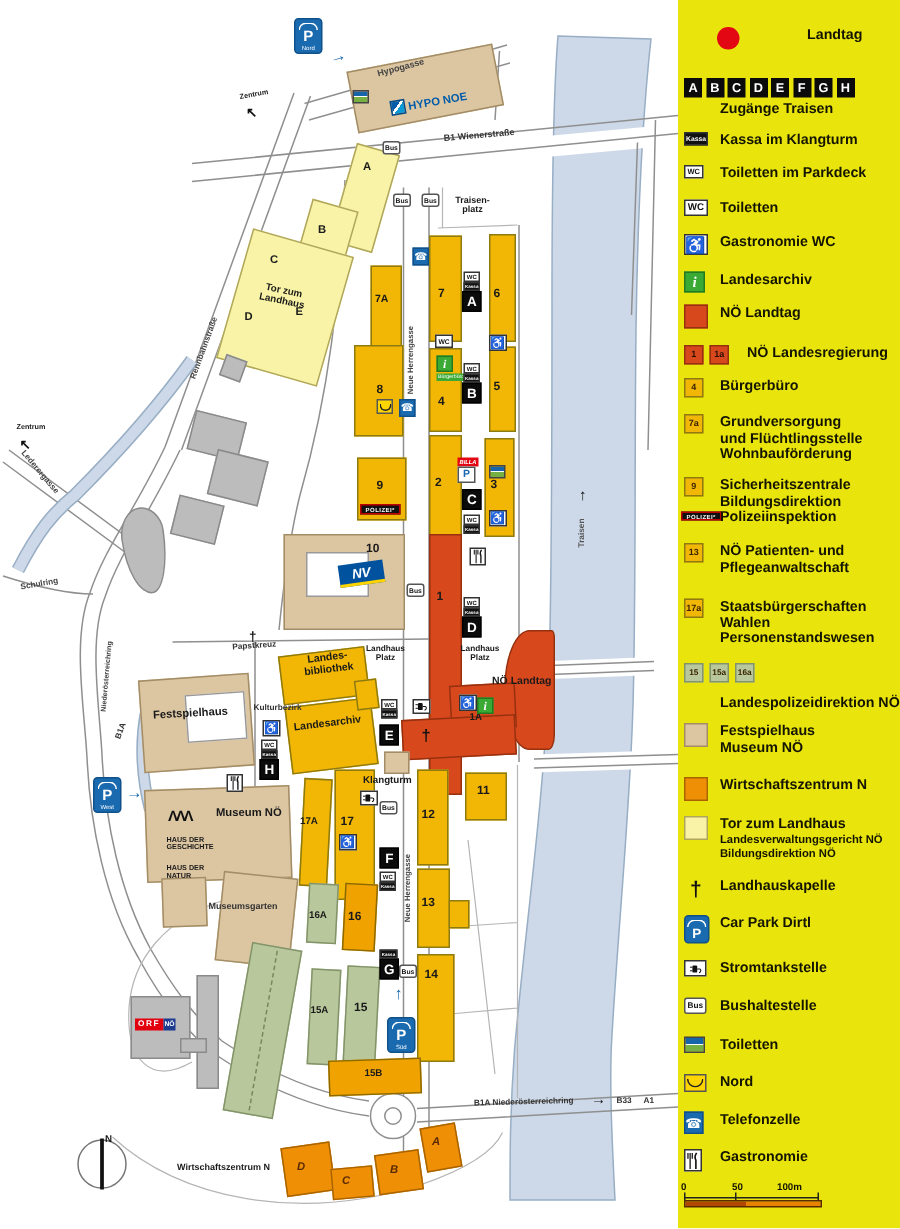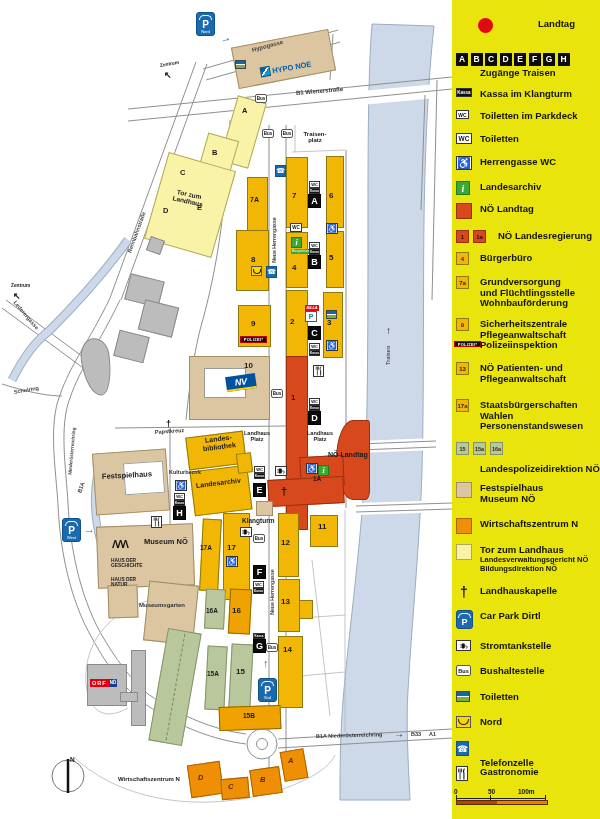--- a/index.html
+++ b/index.html
@@ -396,21 +396,21 @@
       <div class="lrow" style="top: 133px;">
         <div class="licon">
           <div class="wcbox" style="width:16px;height:11px;font-size:6.5px;">WC</div>
         </div>
         <div class="llabel" style="left: 28px; top: 1px;">Toiletten</div>
       </div>
       <div class="lrow" style="top: 156px;">
         <div class="licon">
           <div class="wcbox" style="width:16px;height:14px;font-size:11px;">♿</div>
         </div>
-        <div class="llabel" style="left: 28px; top: 1px;">Herrengasse WC</div>
+        <div class="llabel" style="left: 28px; top: 1px;">Gastronomie WC</div>
       </div>
       <div class="lrow" style="top: 181px;">
         <div class="licon">
           <div class="infobox" style="width:14px;height:14px;font-size:10px;">i</div>
         </div>
         <div class="llabel" style="left: 28px; top: 1px;">Landesarchiv</div>
       </div>
       <div class="lrow" style="top: 203px;">
         <div class="licon">
           <div class="lsq16" style="background:#d8481d;border:1px solid #96310f;"></div>
@@ -439,21 +439,21 @@
         <div class="llabel" style="left: 28px; top: 1px;">Grundversorgung
 und Flüchtlingsstelle
 Wohnbauförderung</div>
       </div>
       <div class="lrow" style="top: 318px;">
         <div class="licon">
           <div class="lsq" style="background:#f2b705;border:1px solid #8d7a10;">9</div>
           <div class="polizeibadge" style="width:27px;height:6px;margin-top:10px;margin-left:-2px;">POLIZEI*</div>
         </div>
         <div class="llabel" style="left: 28px; top: 1px;">Sicherheitszentrale
-Pflegeanwaltschaft
+Bildungsdirektion
 Polizeiinspektion</div>
       </div>
       <div class="lrow" style="top: 362px;">
         <div class="licon">
           <div class="lsq" style="background:#f2b705;border:1px solid #8d7a10;">13</div>
         </div>
         <div class="llabel" style="left: 28px; top: 1px;">NÖ Patienten- und
 Pflegeanwaltschaft</div>
       </div>
       <div class="lrow" style="top: 399px;">
@@ -539,21 +539,21 @@
           <div class="postbox" style="width:15px;height:12px;">
             <div class="horn" style="width:9px;height:5px;"></div>
           </div>
         </div>
         <div class="llabel" style="left: 28px; top: 1px;">Nord</div>
       </div>
       <div class="lrow" style="top: 741px;">
         <div class="licon">
           <div class="phonebox" style="width:13px;height:15px;font-size:9px;">☎</div>
         </div>
-        <div class="llabel" style="left: 28px; top: 17px;">Telefonzelle</div>
+        <div class="llabel" style="left: 28px; top: 1px;">Telefonzelle</div>
       </div>
       <div class="lrow" style="top: 766px;">
         <div class="licon">
           <div class="gastrobox" style="width:12px;height:15px;">
             <svg width="10" height="12" viewBox="0 0 8 10">
               <path d="M1.2 0.5v3.2M2.4 0.5v3.2M3.6 0.5v3.2M2.4 3.7v5.8" stroke="#111" stroke-width="0.7" fill="none"></path>
               <path d="M6 0.5c-1 1.5-1 3-0.4 4v5" stroke="#111" stroke-width="0.9" fill="none"></path>
             </svg>
           </div>
         </div>

